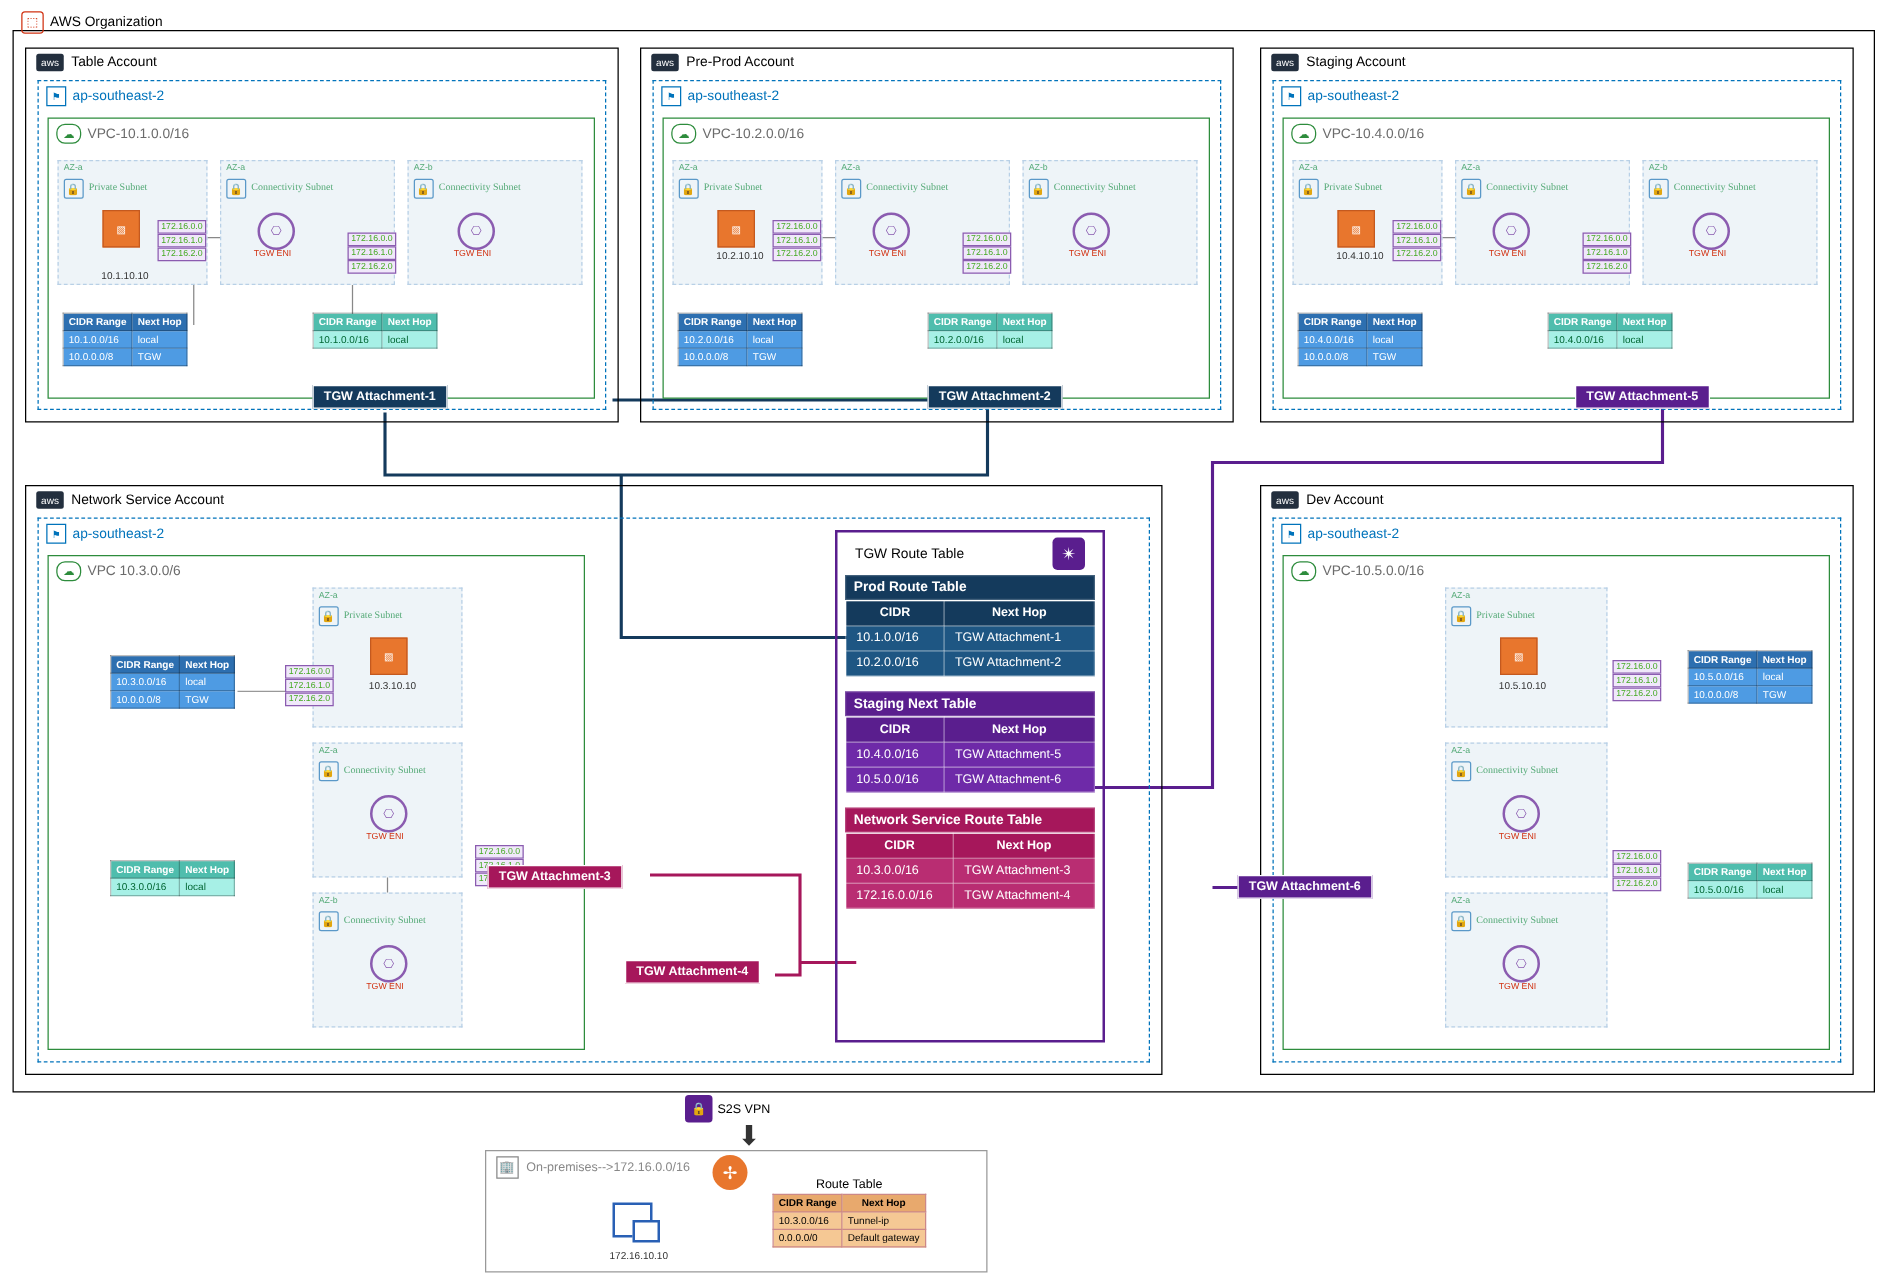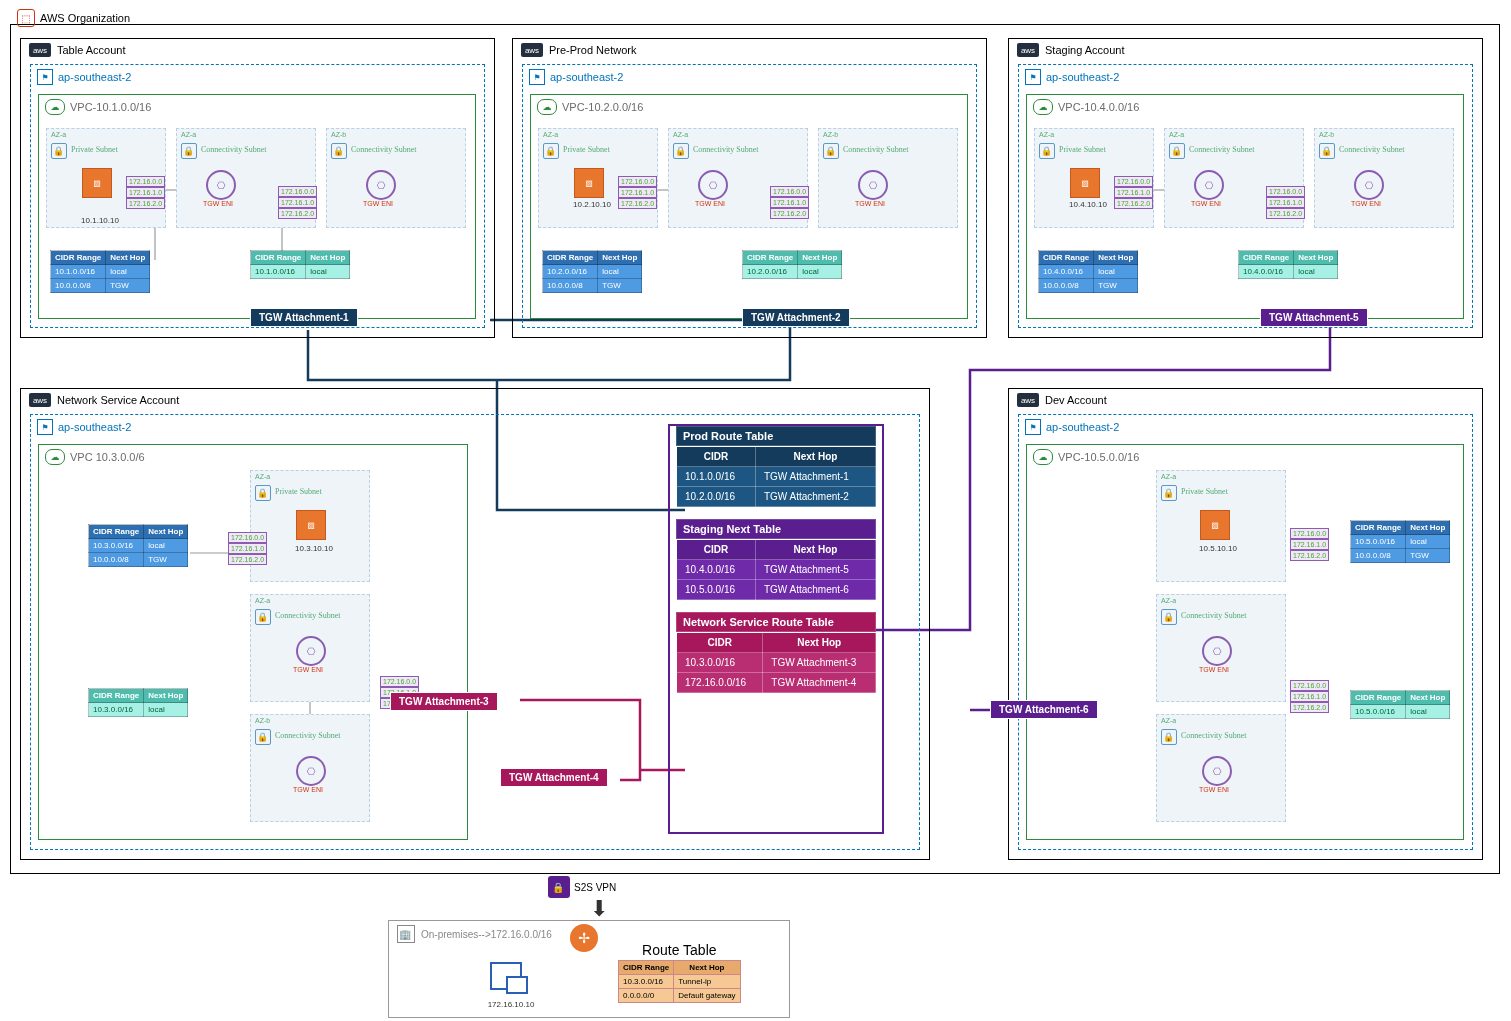--- a/index.html
+++ b/index.html
@@ -82,21 +82,21 @@
   table.tgw.magenta th{background:var(--magenta);}
   table.tgw.magenta td{background:var(--magenta-light);}
 
   .onprem {border:1px solid #999;position:absolute;}
   .onprem > .hdr{font-size:10px;color:#888;padding:4px 8px;display:flex;align-items:center;gap:6px;}
   .building-icon{width:16px;height:16px;border:1px solid #888;display:flex;align-items:center;justify-content:center;font-size:10px;}
   .server-icon{width:28px;height:24px;border:2px solid #2960b5;position:absolute;}
   .server-icon::after{content:'';position:absolute;width:18px;height:14px;border:2px solid #2960b5;left:14px;top:12px;background:#fff;}
 
   table.onprem-rt{border-collapse:collapse;font-size:8px;position:absolute;}
-  table.onprem-rt caption{font-size:14px;padding:2px;}
+  table.onprem-rt caption{font-size:10px;padding:2px;}
   table.onprem-rt th, table.onprem-rt td{border:1px solid #c88;padding:2px 4px;}
   table.onprem-rt th{background:#e8a96d;}
   table.onprem-rt td{background:#f5c894;}
 
   .s2s {position:absolute;font-size:10px;display:flex;align-items:center;gap:4px;}
   .s2s-icon{width:22px;height:22px;background:var(--purple);border-radius:3px;color:#fff;display:flex;align-items:center;justify-content:center;}
   .cgw{position:absolute;width:28px;height:28px;background:#e8762d;border-radius:50%;display:flex;align-items:center;justify-content:center;color:#fff;font-size:14px;}
   .arrow-down{position:absolute;font-size:22px;color:#333;}
 </style>
 </head>
@@ -202,21 +202,21 @@
           <td>10.1.0.0/16</td>
           <td>local</td>
         </tr>
 </tbody>
     </table>
 <div class="attach navy" style="left:250px;top:308px;">TGW Attachment-1</div>
 
 <div class="box account" style="left:512px;top:38px;width:475px;height:300px;">
   <div class="hdr">
         <span class="aws-badge">aws</span>
-        <span>Pre-Prod Network</span>
+        <span>Pre-Prod Account</span>
       </div>
 </div>
 <div class="box region" style="left:522px;top:64px;width:455px;height:264px;">
   <div class="hdr">
         <span class="flag-icon">⚑</span>
         <span>ap-southeast-2</span>
       </div>
 </div>
 <div class="box vpc" style="left:530px;top:94px;width:438px;height:225px;">
   <div class="hdr">
@@ -441,20 +441,24 @@
   <tr>
           <td>10.3.0.0/16</td>
           <td>local</td>
         </tr>
 </tbody>
     </table>
 <div class="attach magenta" style="left:390px;top:692px;">TGW Attachment-3</div>
 <div class="attach magenta" style="left:500px;top:768px;">TGW Attachment-4</div>
 
 <div class="tgw-panel" style="left:668px;top:424px;width:200px;height:400px;padding:0 6px 6px;">
+  <div class="hdr">
+        <span>TGW Route Table</span>
+        <span class="tgw-icon">✴</span>
+      </div>
   <table class="tgw navy">
     <caption>Prod Route Table</caption>
     <tbody>
           <tr>
             <th>CIDR</th>
             <th>Next Hop</th>
           </tr>
     <tr>
             <td>10.1.0.0/16</td>
             <td>TGW Attachment-1</td>

